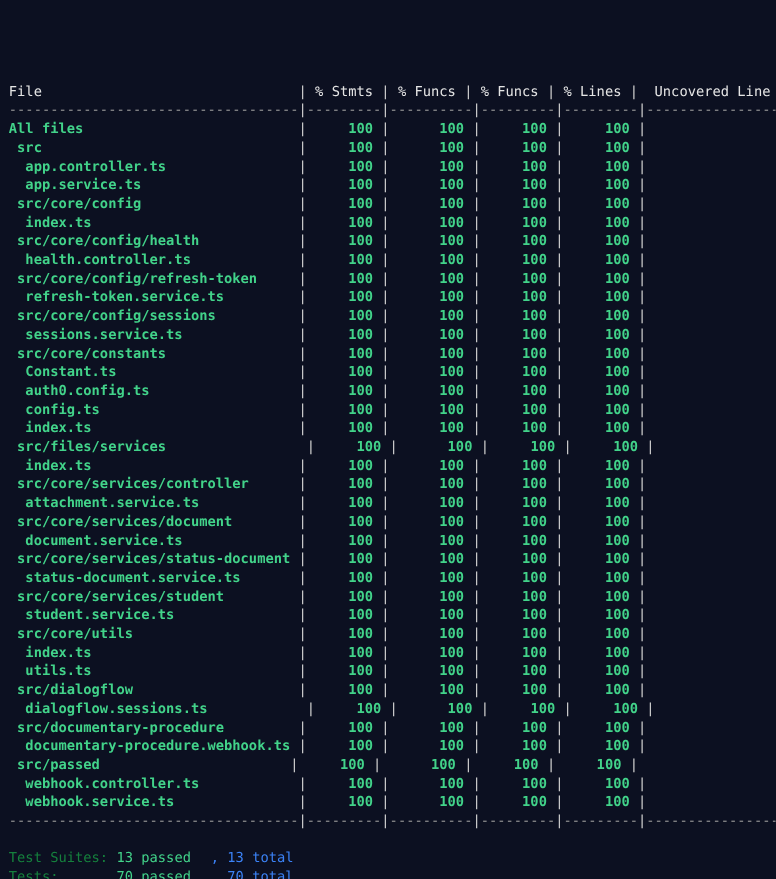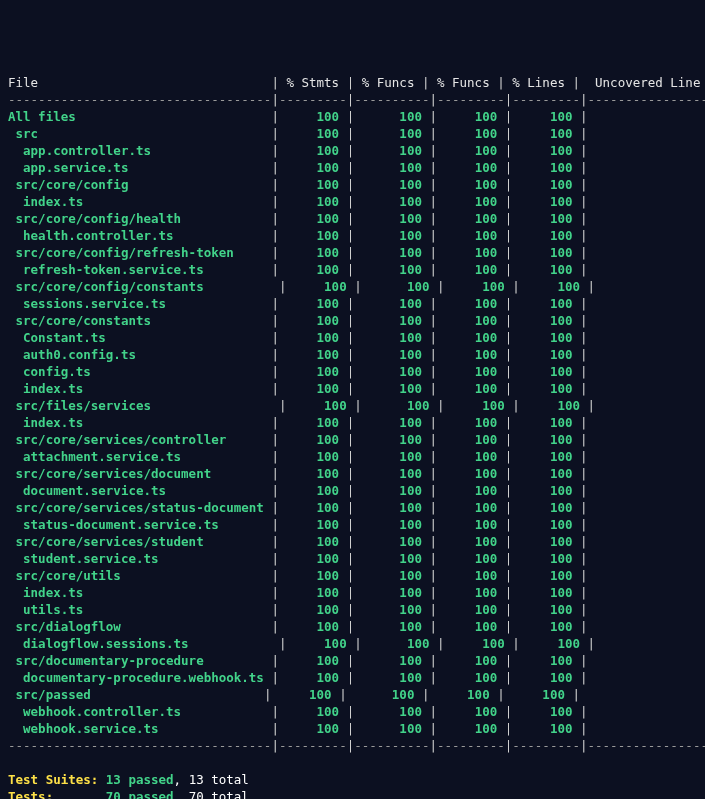--- a/index.html
+++ b/index.html
@@ -11,42 +11,42 @@
     line-height: 17px;
     padding: 6px 8px;
     white-space: pre;
     width: 705px;
   }
   .hdr   { color: #e5e5e5; }
   .dash  { color: #9a9a9a; }
   .file  { color: #42d38a; font-weight: bold; }
   .val   { color: #42d38a; font-weight: bold; }
   .sep   { color: #d0d0d0; }
-  .sbold { color: #fde047; font-weight: bold; }
-  .pass  { color: #42d38a; font-weight: bold; }
-  .plain { color: #ffffff; }
+  .sbold { color: #15803d; font-weight: normal; }
+  .pass  { color: #42d38a; font-weight: normal; }
+  .plain { color: #3b82f6; margin-left: 18px; }
 </style>
 </head>
 <body>
 
 
 
 <div id="term"><span class="hdr">File                               </span><span class="sep">|</span><span class="hdr"> % Stmts </span><span class="sep">|</span><span class="hdr"> % Funcs </span><span class="sep">|</span><span class="hdr"> % Funcs </span><span class="sep">|</span><span class="hdr"> % Lines </span><span class="sep">|</span><span class="hdr">  Uncovered Line #s </span>
 <span class="dash">-----------------------------------</span><span class="sep">|</span><span class="dash">---------</span><span class="sep">|</span><span class="dash">----------</span><span class="sep">|</span><span class="dash">---------</span><span class="sep">|</span><span class="dash">---------</span><span class="sep">|</span><span class="dash">--------------------</span>
 <span class="file">All files                          </span><span class="sep">|</span><span class="val">     100 </span><span class="sep">|</span><span class="val">      100 </span><span class="sep">|</span><span class="val">     100 </span><span class="sep">|</span><span class="val">     100 </span><span class="sep">|</span><span class="val">                    </span>
 <span class="file"> src                               </span><span class="sep">|</span><span class="val">     100 </span><span class="sep">|</span><span class="val">      100 </span><span class="sep">|</span><span class="val">     100 </span><span class="sep">|</span><span class="val">     100 </span><span class="sep">|</span><span class="val">                    </span>
 <span class="file">  app.controller.ts                </span><span class="sep">|</span><span class="val">     100 </span><span class="sep">|</span><span class="val">      100 </span><span class="sep">|</span><span class="val">     100 </span><span class="sep">|</span><span class="val">     100 </span><span class="sep">|</span><span class="val">                    </span>
 <span class="file">  app.service.ts                   </span><span class="sep">|</span><span class="val">     100 </span><span class="sep">|</span><span class="val">      100 </span><span class="sep">|</span><span class="val">     100 </span><span class="sep">|</span><span class="val">     100 </span><span class="sep">|</span><span class="val">                    </span>
 <span class="file"> src/core/config                   </span><span class="sep">|</span><span class="val">     100 </span><span class="sep">|</span><span class="val">      100 </span><span class="sep">|</span><span class="val">     100 </span><span class="sep">|</span><span class="val">     100 </span><span class="sep">|</span><span class="val">                    </span>
 <span class="file">  index.ts                         </span><span class="sep">|</span><span class="val">     100 </span><span class="sep">|</span><span class="val">      100 </span><span class="sep">|</span><span class="val">     100 </span><span class="sep">|</span><span class="val">     100 </span><span class="sep">|</span><span class="val">                    </span>
 <span class="file"> src/core/config/health            </span><span class="sep">|</span><span class="val">     100 </span><span class="sep">|</span><span class="val">      100 </span><span class="sep">|</span><span class="val">     100 </span><span class="sep">|</span><span class="val">     100 </span><span class="sep">|</span><span class="val">                    </span>
 <span class="file">  health.controller.ts             </span><span class="sep">|</span><span class="val">     100 </span><span class="sep">|</span><span class="val">      100 </span><span class="sep">|</span><span class="val">     100 </span><span class="sep">|</span><span class="val">     100 </span><span class="sep">|</span><span class="val">                    </span>
 <span class="file"> src/core/config/refresh-token     </span><span class="sep">|</span><span class="val">     100 </span><span class="sep">|</span><span class="val">      100 </span><span class="sep">|</span><span class="val">     100 </span><span class="sep">|</span><span class="val">     100 </span><span class="sep">|</span><span class="val">                    </span>
 <span class="file">  refresh-token.service.ts         </span><span class="sep">|</span><span class="val">     100 </span><span class="sep">|</span><span class="val">      100 </span><span class="sep">|</span><span class="val">     100 </span><span class="sep">|</span><span class="val">     100 </span><span class="sep">|</span><span class="val">                    </span>
-<span class="file"> src/core/config/constants          </span><span class="sep">|</span><span class="val">     100 </span><span class="sep">|</span><span class="val">      100 </span><span class="sep">|</span><span class="val">     100 </span><span class="sep">|</span><span class="val">     100 </span><span class="sep">|</span><span class="val">                    </span>
+<span class="file"> src/core/config/sessions          </span><span class="sep">|</span><span class="val">     100 </span><span class="sep">|</span><span class="val">      100 </span><span class="sep">|</span><span class="val">     100 </span><span class="sep">|</span><span class="val">     100 </span><span class="sep">|</span><span class="val">                    </span>
 <span class="file">  sessions.service.ts              </span><span class="sep">|</span><span class="val">     100 </span><span class="sep">|</span><span class="val">      100 </span><span class="sep">|</span><span class="val">     100 </span><span class="sep">|</span><span class="val">     100 </span><span class="sep">|</span><span class="val">                    </span>
 <span class="file"> src/core/constants                </span><span class="sep">|</span><span class="val">     100 </span><span class="sep">|</span><span class="val">      100 </span><span class="sep">|</span><span class="val">     100 </span><span class="sep">|</span><span class="val">     100 </span><span class="sep">|</span><span class="val">                    </span>
 <span class="file">  Constant.ts                      </span><span class="sep">|</span><span class="val">     100 </span><span class="sep">|</span><span class="val">      100 </span><span class="sep">|</span><span class="val">     100 </span><span class="sep">|</span><span class="val">     100 </span><span class="sep">|</span><span class="val">                    </span>
 <span class="file">  auth0.config.ts                  </span><span class="sep">|</span><span class="val">     100 </span><span class="sep">|</span><span class="val">      100 </span><span class="sep">|</span><span class="val">     100 </span><span class="sep">|</span><span class="val">     100 </span><span class="sep">|</span><span class="val">                    </span>
 <span class="file">  config.ts                        </span><span class="sep">|</span><span class="val">     100 </span><span class="sep">|</span><span class="val">      100 </span><span class="sep">|</span><span class="val">     100 </span><span class="sep">|</span><span class="val">     100 </span><span class="sep">|</span><span class="val">                    </span>
 <span class="file">  index.ts                         </span><span class="sep">|</span><span class="val">     100 </span><span class="sep">|</span><span class="val">      100 </span><span class="sep">|</span><span class="val">     100 </span><span class="sep">|</span><span class="val">     100 </span><span class="sep">|</span><span class="val">                    </span>
 <span class="file"> src/files/services                 </span><span class="sep">|</span><span class="val">     100 </span><span class="sep">|</span><span class="val">      100 </span><span class="sep">|</span><span class="val">     100 </span><span class="sep">|</span><span class="val">     100 </span><span class="sep">|</span><span class="val">                    </span>
 <span class="file">  index.ts                         </span><span class="sep">|</span><span class="val">     100 </span><span class="sep">|</span><span class="val">      100 </span><span class="sep">|</span><span class="val">     100 </span><span class="sep">|</span><span class="val">     100 </span><span class="sep">|</span><span class="val">                    </span>
 <span class="file"> src/core/services/controller      </span><span class="sep">|</span><span class="val">     100 </span><span class="sep">|</span><span class="val">      100 </span><span class="sep">|</span><span class="val">     100 </span><span class="sep">|</span><span class="val">     100 </span><span class="sep">|</span><span class="val">                    </span>
 <span class="file">  attachment.service.ts            </span><span class="sep">|</span><span class="val">     100 </span><span class="sep">|</span><span class="val">      100 </span><span class="sep">|</span><span class="val">     100 </span><span class="sep">|</span><span class="val">     100 </span><span class="sep">|</span><span class="val">                    </span>

